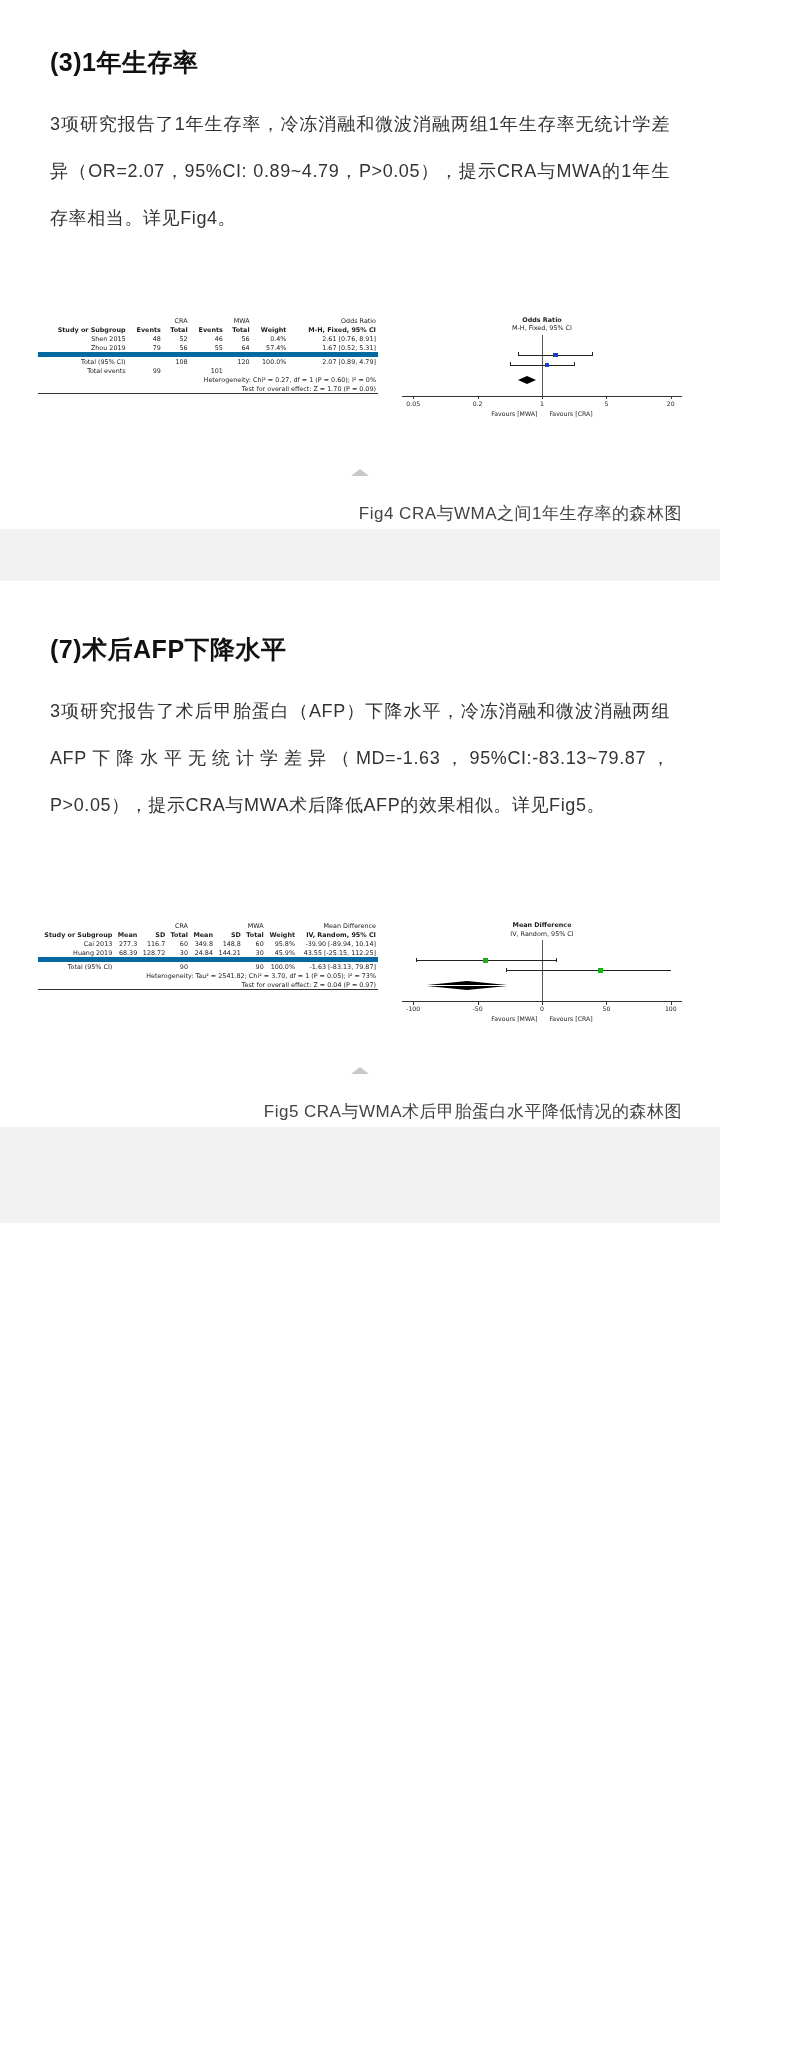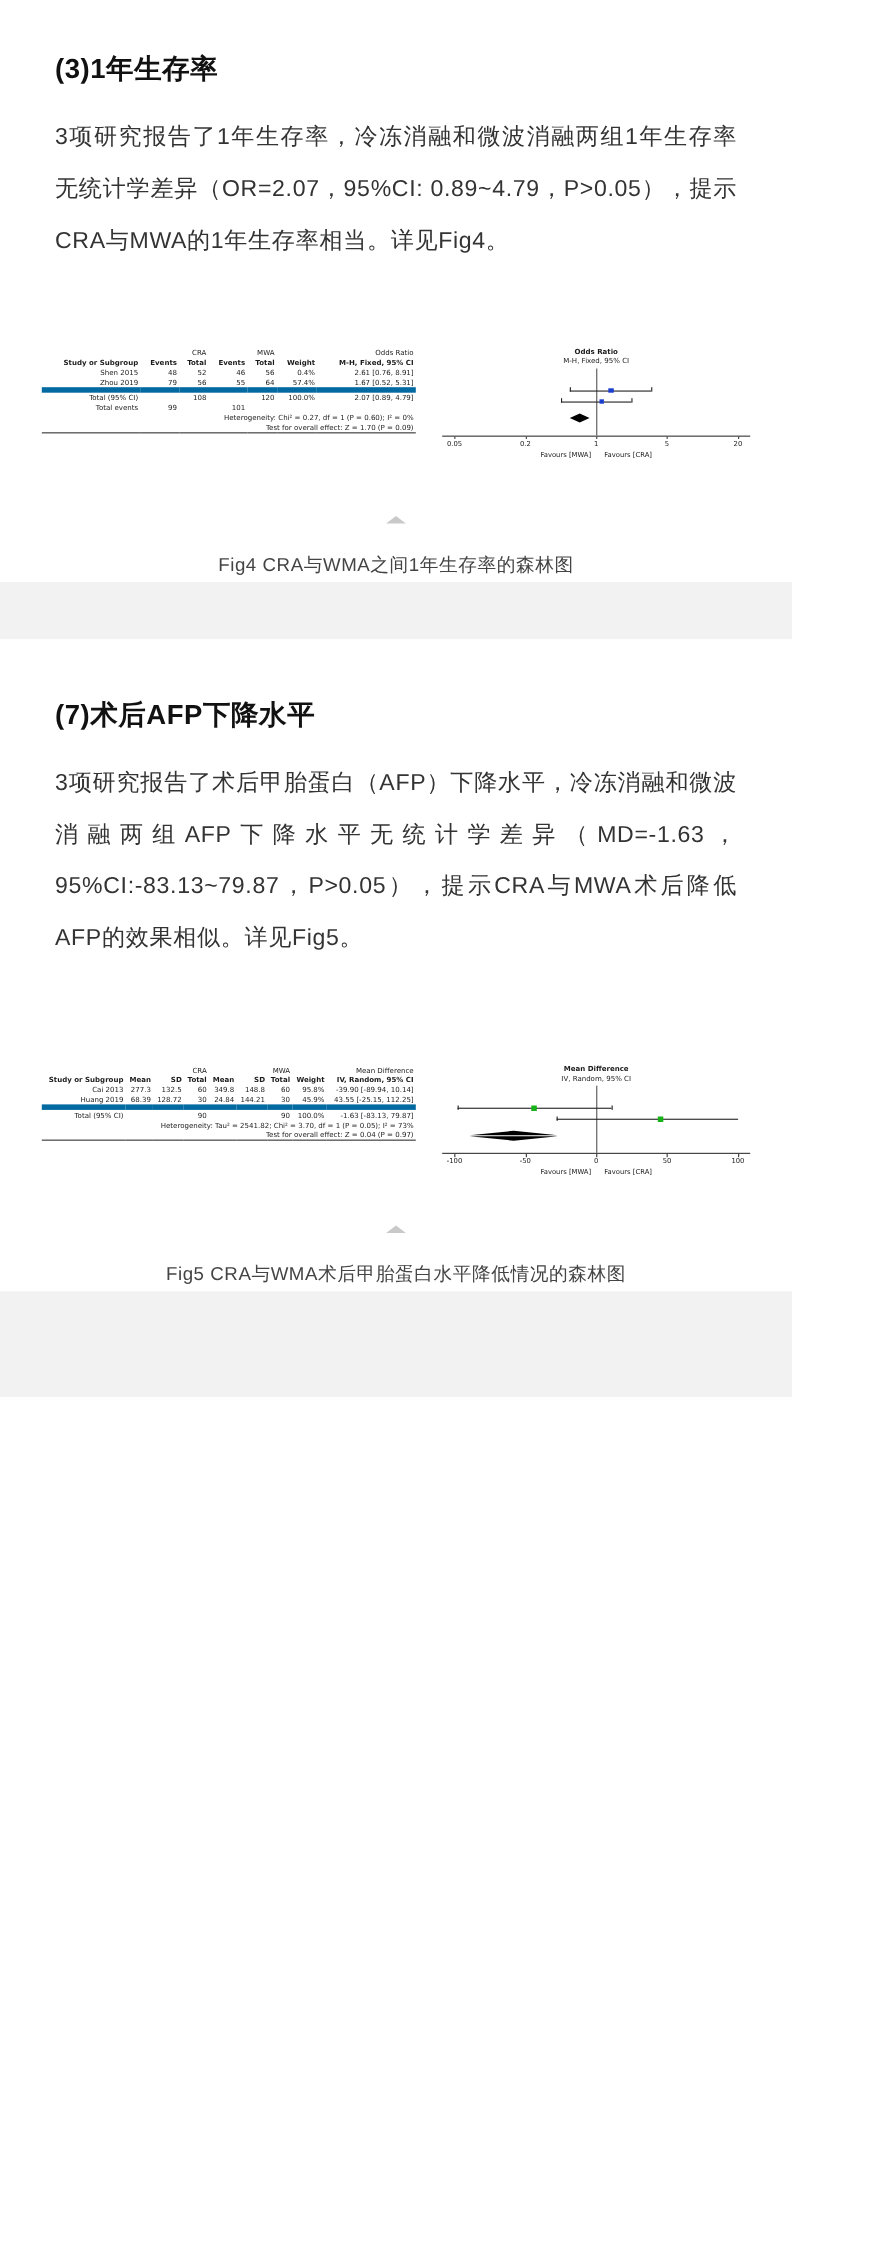--- a/index.html
+++ b/index.html
@@ -18,21 +18,21 @@
     font-size: 25px;
     font-weight: bold;
     letter-spacing: 0.5px;
     margin: 0 0 22px 0;
     color: #111;
   }
   .sec1 h2.heading { padding-top: 46px; }
   .sec2 h2.heading { padding-top: 10px; }
 
   p.body-text {
-    font-size: 21px;
+    font-size: 18px;
     line-height: 47px;
     margin: 0;
     color: #333;
     letter-spacing: 0.6px;
     text-align: justify;
   }
 
   .figure-wrap {
     margin-top: 74px;
     padding: 0 38px;
@@ -146,21 +146,21 @@
   .arrow-up {
     width: 0; height: 0;
     border-left: 9px solid transparent;
     border-right: 9px solid transparent;
     border-bottom: 7px solid #c9c9c9;
     margin: 52px auto 0 auto;
   }
   .arrow-up.tight { margin-top: 44px; }
 
   .caption {
-    text-align: center;
+    text-align: right;
     font-size: 17px;
     color: #444;
     letter-spacing: 0.5px;
     margin-top: 26px;
     padding-bottom: 4px;
   }
 
   .spacer-grey { height: 52px; background: #f2f2f2; }
   .gap-block { height: 42px; }
   .tail-grey { height: 96px; background: #f2f2f2; }
@@ -316,21 +316,21 @@
               <th>Total</th>
               <th>Mean</th>
               <th>SD</th>
               <th>Total</th>
               <th>Weight</th>
               <th>IV, Random, 95% CI</th>
             </tr>
             <tr>
               <td class="lbl">Cai 2013</td>
               <td>277.3</td>
-              <td>132.5</td>
+              <td>116.7</td>
               <td>60</td>
               <td>349.8</td>
               <td>148.8</td>
               <td>60</td>
               <td>95.8%</td>
               <td>-39.90 [-89.94, 10.14]</td>
             </tr>
             <tr>
               <td class="lbl">Huang 2019</td>
               <td>68.39</td>

